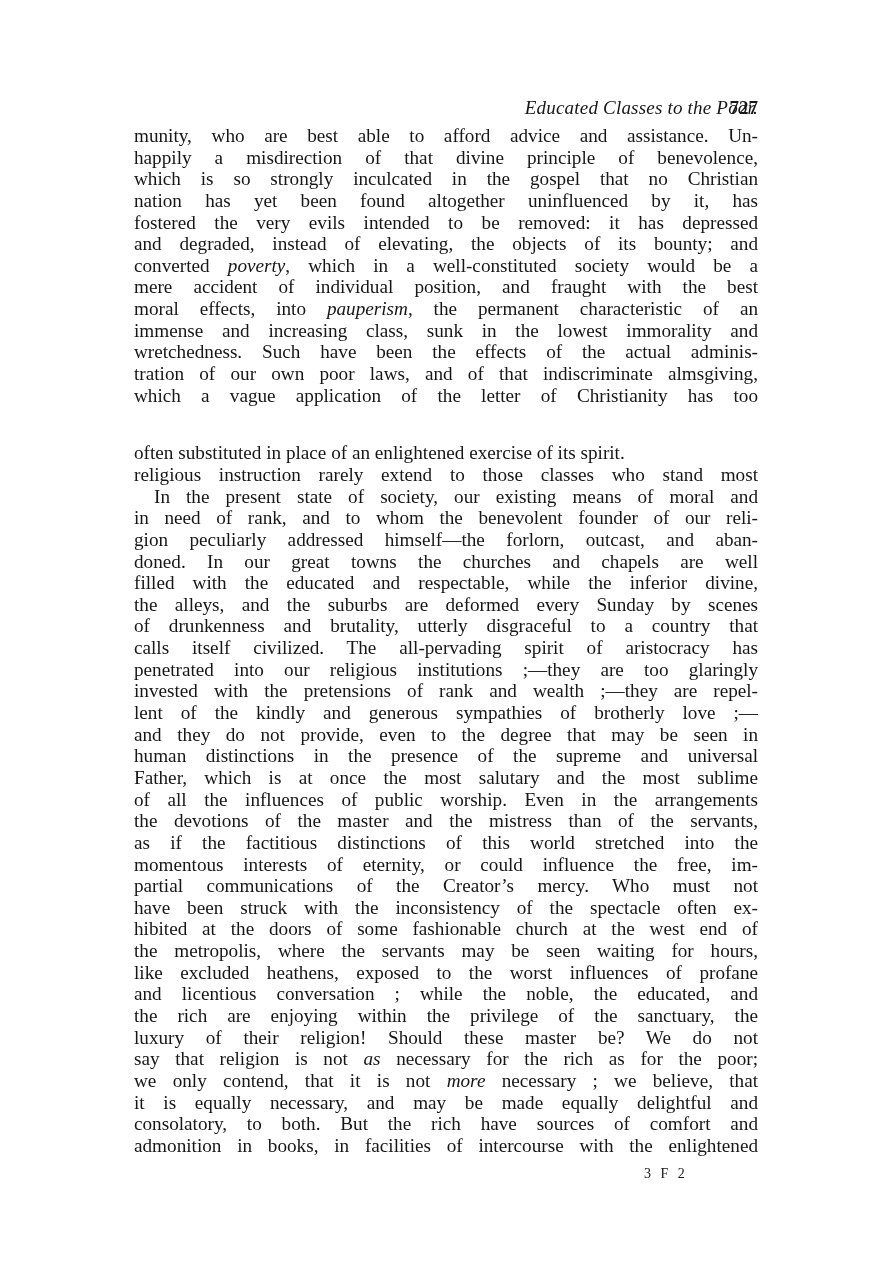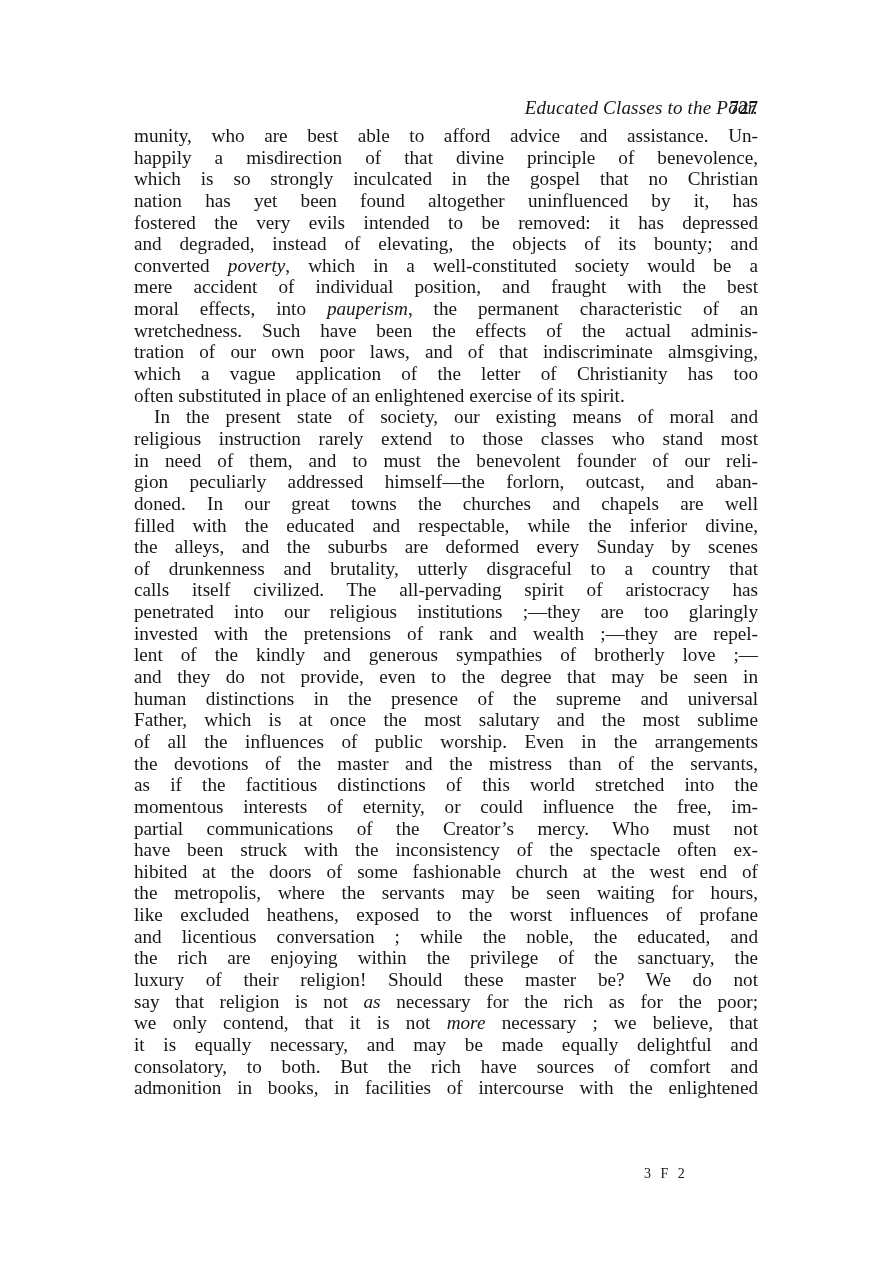--- a/index.html
+++ b/index.html
@@ -56,20 +56,21 @@
     height: 21.65px;
     line-height: 21.65px;
     font-size: 19.2px;
     white-space: nowrap;
     text-align: justify;
     text-align-last: justify;
     overflow: visible;
   }
   .line.last {
     text-align-last: left;
+    margin-top: 36px;
   }
   .line.indent {
     padding-left: 20px;
   }
   em { }
   .signature {
     position: absolute;
     left: 644px;
     top: 1164px;
     font-size: 14px;
@@ -90,29 +91,30 @@
       <div>
         <span class="line">munity, who are best able to afford advice and assistance.  Un-</span>
         <span class="line">happily a misdirection of that divine principle of benevolence,</span>
         <span class="line">which is so strongly inculcated in the gospel that no Christian</span>
         <span class="line">nation has yet been found altogether uninfluenced by it, has</span>
         <span class="line">fostered the very evils intended to be removed: it has depressed</span>
         <span class="line">and degraded, instead of elevating, the objects of its bounty; and</span>
         <span class="line">converted <em>poverty</em>, which in a well-constituted society would be a</span>
         <span class="line">mere accident of individual position, and fraught with the best</span>
         <span class="line">moral effects, into <em>pauperism</em>, the permanent characteristic of an</span>
+        <span class="line">immense and increasing class, sunk in the lowest immorality and</span>
         <span class="line">wretchedness.  Such have been the effects of the actual adminis-</span>
         <span class="line">tration of our own poor laws, and of that indiscriminate almsgiving,</span>
         <span class="line">which a vague application of the letter of Christianity has too</span>
         <span class="line last">often substituted in place of an enlightened exercise of its spirit.</span>
       </div>
       <div>
+        <span class="line">religious instruction rarely extend to those classes who stand most</span>
         <span class="line indent">In the present state of society, our existing means of moral and</span>
-        <span class="line">religious instruction rarely extend to those classes who stand most</span>
-        <span class="line">in need of them, and to must the benevolent founder of our reli-</span>
+        <span class="line">in need of rank, and to whom the benevolent founder of our reli-</span>
         <span class="line">gion peculiarly addressed himself—the forlorn, outcast, and aban-</span>
         <span class="line">doned.  In our great towns the churches and chapels are well</span>
         <span class="line">filled with the educated and respectable, while the inferior divine,</span>
         <span class="line">the alleys, and the suburbs are deformed every Sunday by scenes</span>
         <span class="line">of drunkenness and brutality, utterly disgraceful to a country that</span>
         <span class="line">calls itself civilized.  The all-pervading spirit of aristocracy has</span>
         <span class="line">penetrated into our religious institutions ;—they are too glaringly</span>
         <span class="line">invested with the pretensions of rank and wealth ;—they are repel-</span>
         <span class="line">lent of the kindly and generous sympathies of brotherly love ;—</span>
         <span class="line">and they do not provide, even to the degree that may be seen in</span>

